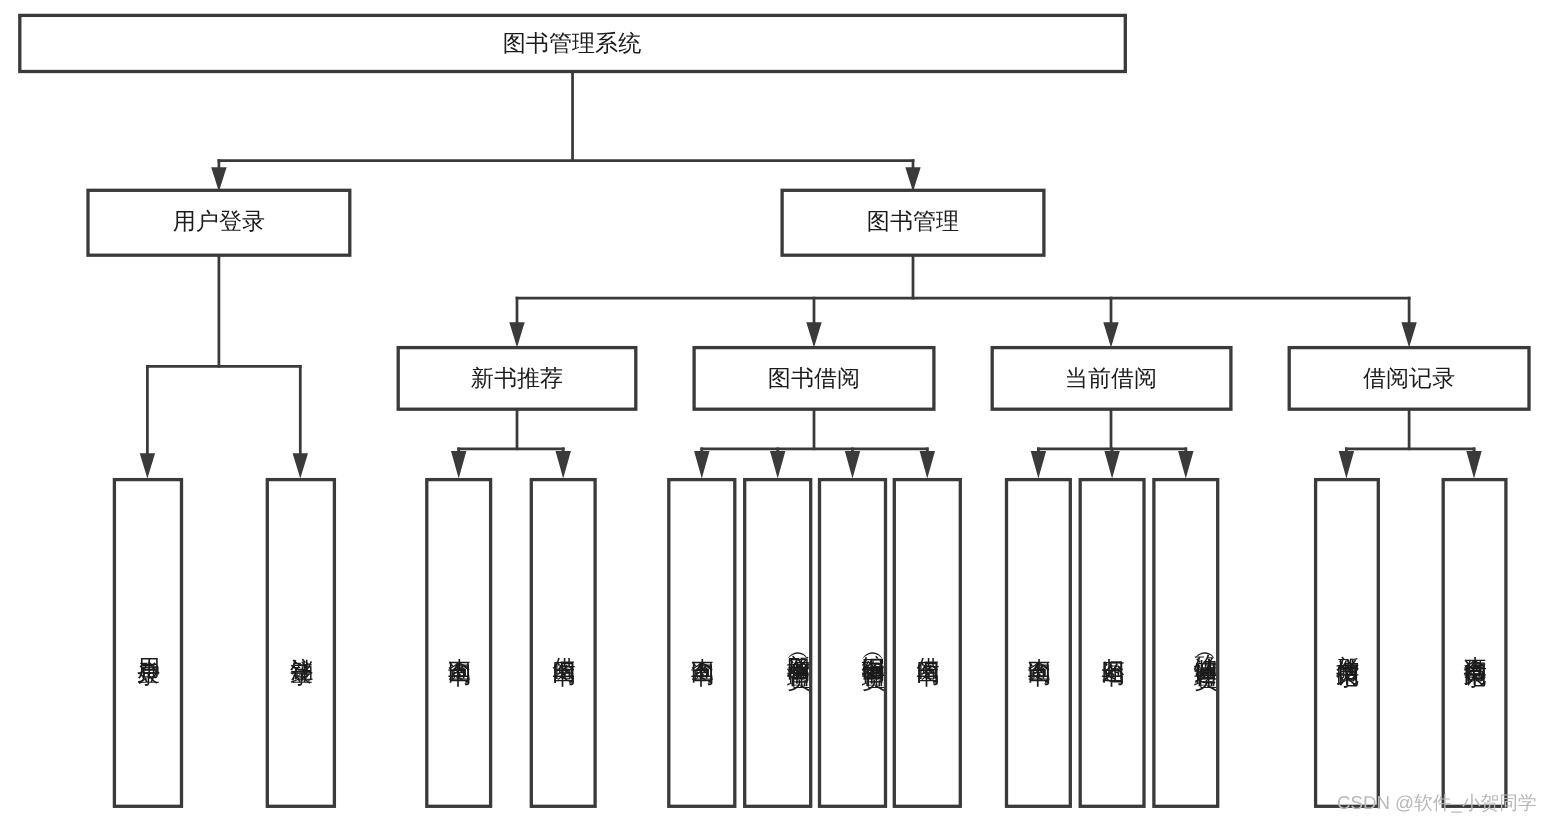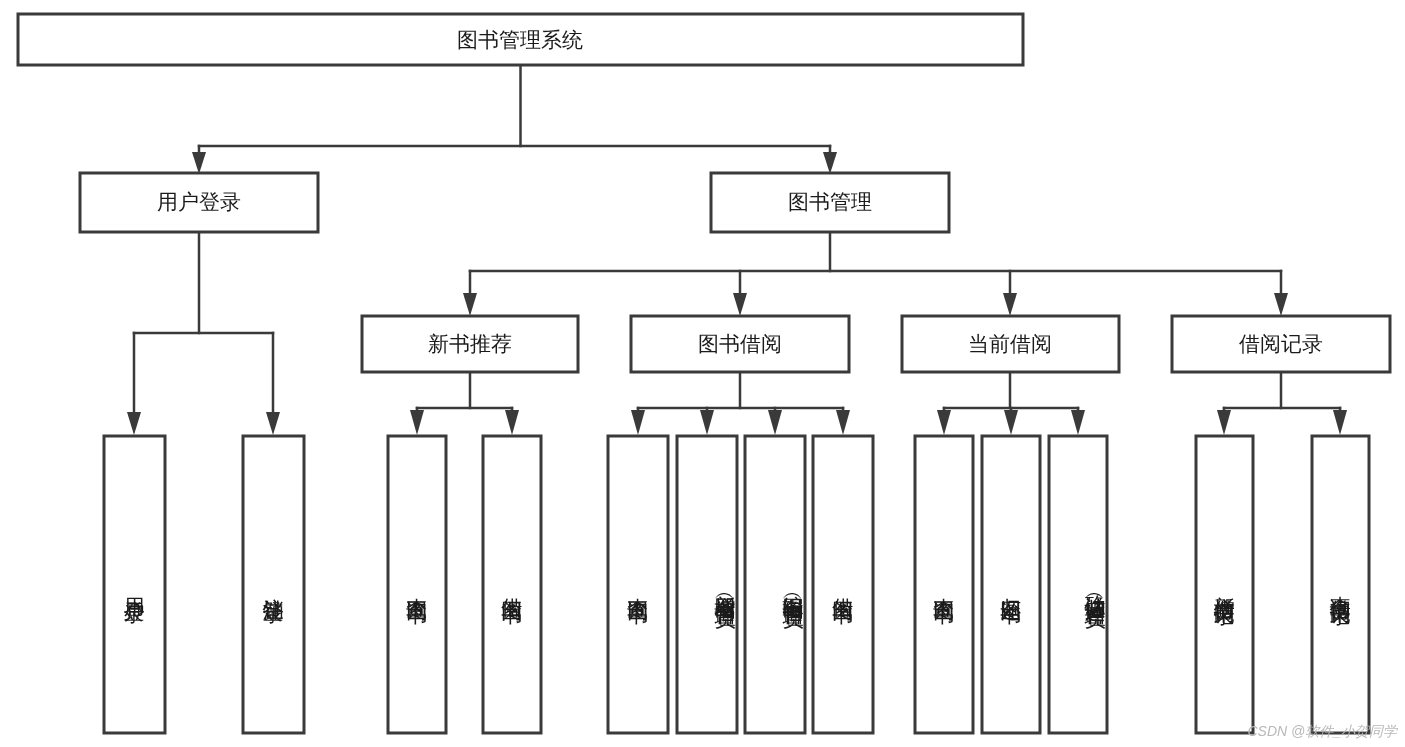--- a/index.html
+++ b/index.html
@@ -62,25 +62,24 @@
     justify-content: center;
     white-space: nowrap;
     pointer-events: none;
     user-select: none;
   }
   .watermark {
     position: absolute;
     right: 8px;
     bottom: 6px;
     font-family: "Liberation Sans", "DejaVu Sans", sans-serif;
-    font-size: 14px;
+    font-size: 17px;
     color: #b8b8b8;
     white-space: nowrap;
     user-select: none;
-    font-style: italic;
   }
 </style>
 </head>
 <body>
 
 <div id="diagram-root">
 
   <svg id="tree-svg" viewBox="0 0 1405 747">
     <defs></defs>
 

